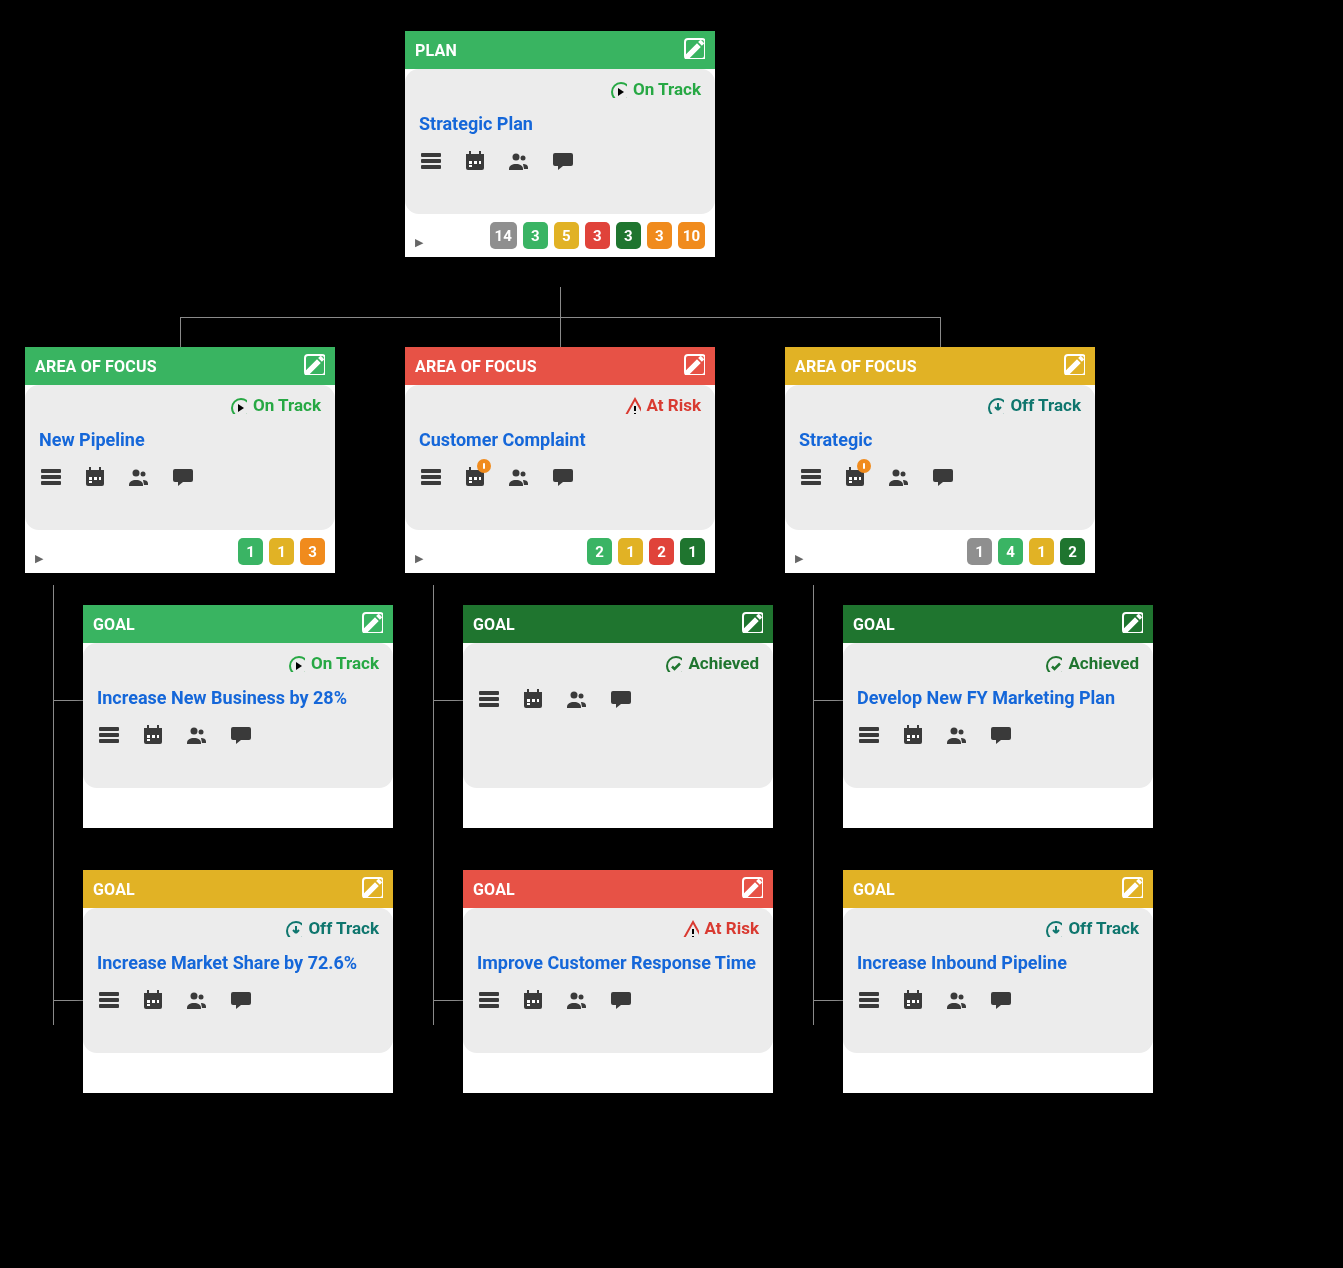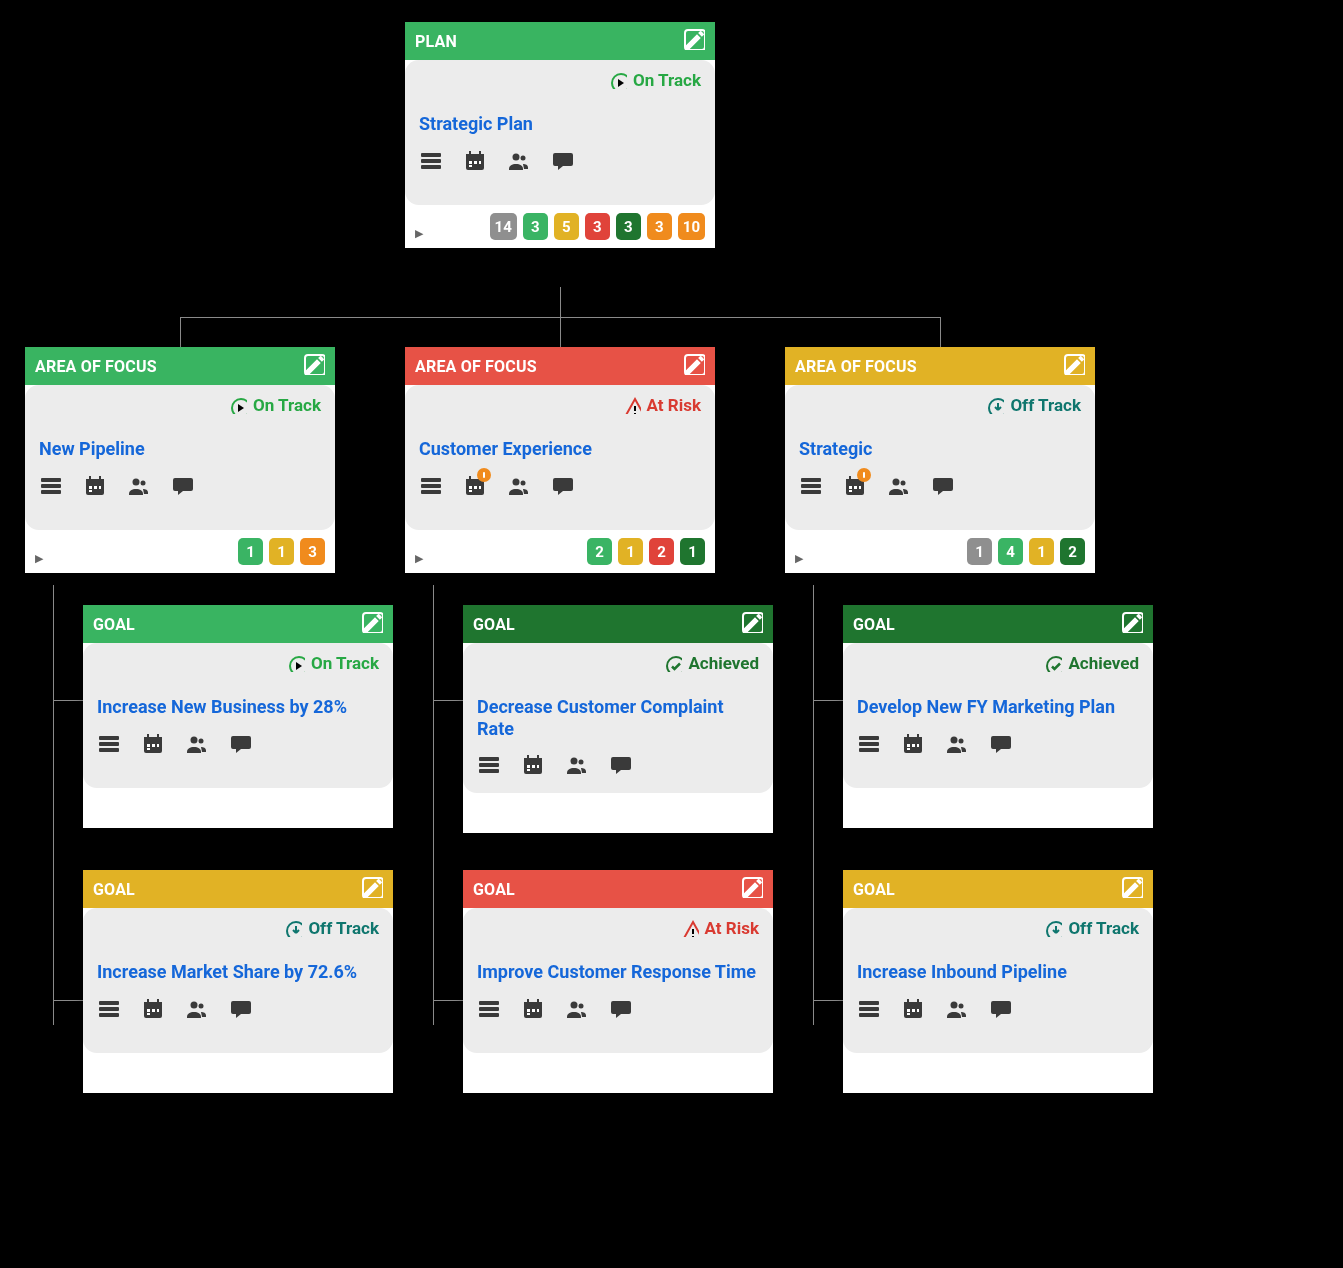--- a/index.html
+++ b/index.html
@@ -24,21 +24,21 @@
   .bg-green   { background:#39b461; }
   .bg-dgreen  { background:#1f752f; }
   .bg-yellow  { background:#e1b225; }
   .bg-red     { background:#e75246; }
   .card-body { background:#ececec; padding: 10px 14px 14px 14px; min-height:145px; display:flex; flex-direction:column; gap:14px;border-radius:14px;}
   .status-row { display:flex; justify-content:flex-end; align-items:center; gap:6px; font-weight:700; font-size:17px; }
   .s-ontrack  { color:#27a844; }
   .s-offtrack { color:#0f766e; }
   .s-atrisk   { color:#d93a31; }
   .s-achieved { color:#1f752f; }
-  .title { color:#1567d9; font-weight:700; font-size:18px; line-height:1.2; cursor:pointer;margin-top:9px; }
+  .title { color:#1567d9; font-weight:700; font-size:18px; line-height:1.2; cursor:pointer; }
   .icons-row { display:flex; gap:22px; align-items:center; color:#3a3a3a; position:relative;}
   .badge-orange { position:absolute; top:-6px; left:58px; width:14px; height:14px; background:#f08b1d; border-radius:50%; display:flex; align-items:center; justify-content:center;}
   .badge-orange::after{content:""; width:2px; height:6px; background:#fff; border-radius:1px;}
   .card-footer { background:#fff; padding:8px 10px; display:flex; justify-content:flex-end; gap:6px; align-items:center; min-height:40px;}
   .pill { min-width:25px; height:27px; padding:0 5px; color:#fff; font-weight:700; font-size:15px; display:inline-flex; align-items:center; justify-content:center; border-radius:5px;}
   .p-grey{background:#8f8f8f;} .p-green{background:#3ab464;} .p-yellow{background:#e1b225;} .p-red{background:#e0433a;} .p-dgreen{background:#1f752f;} .p-orange{background:#f08b1d;}
   .expand { position:absolute; bottom:8px; left:10px; color:#666; font-size:11px;}
   
   .line { position:absolute; background:#8a8a8a; }
   .h { height:1px; }
@@ -117,21 +117,21 @@
         <rect x="11" y="10" width="2" height="5"></rect>
         <rect x="11" y="17" width="2" height="2"></rect>
       </g>
     <g id="i-check">
         <circle cx="12" cy="12" r="9" fill="none" stroke="currentColor" stroke-width="2"></circle>
         <path d="M8 12.5l2.5 2.5L16 9.5" fill="none" stroke="currentColor" stroke-width="2.5"></path>
       </g>
   </defs>
 </svg>
 
-<div class="card" style="left:405px; top:22px;">
+<div class="card" style="left:405px; top:31px;">
   <div class="card-header bg-green">
     <span>PLAN</span>
     <span class="edit-icon"><svg class="ico">
           <use href="#i-edit"></use>
         </svg></span>
   </div>
   <div class="card-body">
     <div class="status-row s-ontrack">
       <svg class="small">
           <use href="#i-arrow"></use>
@@ -211,21 +211,21 @@
           <use href="#i-edit"></use>
         </svg></span>
   </div>
   <div class="card-body">
     <div class="status-row s-atrisk">
       <svg class="small">
           <use href="#i-warn"></use>
         </svg>
       <span>At Risk</span>
     </div>
-    <div class="title">Customer Experience</div>
+    <div class="title">Customer Complaint</div>
     <div class="icons-row" style="position:relative;">
       <span><svg class="ico">
             <use href="#i-stack"></use>
           </svg></span>
       <span><svg class="ico">
             <use href="#i-cal"></use>
           </svg></span>
       <span class="badge-orange"></span>
       <span><svg class="ico">
             <use href="#i-users"></use>
@@ -324,21 +324,20 @@
           <use href="#i-edit"></use>
         </svg></span>
   </div>
   <div class="card-body">
     <div class="status-row s-achieved">
       <svg class="small">
           <use href="#i-check"></use>
         </svg>
       <span>Achieved</span>
     </div>
-    <div class="title">Decrease Customer Complaint Rate</div>
     <div class="icons-row">
       <span><svg class="ico">
             <use href="#i-stack"></use>
           </svg></span>
       <span><svg class="ico">
             <use href="#i-cal"></use>
           </svg></span>
       <span><svg class="ico">
             <use href="#i-users"></use>
           </svg></span>

